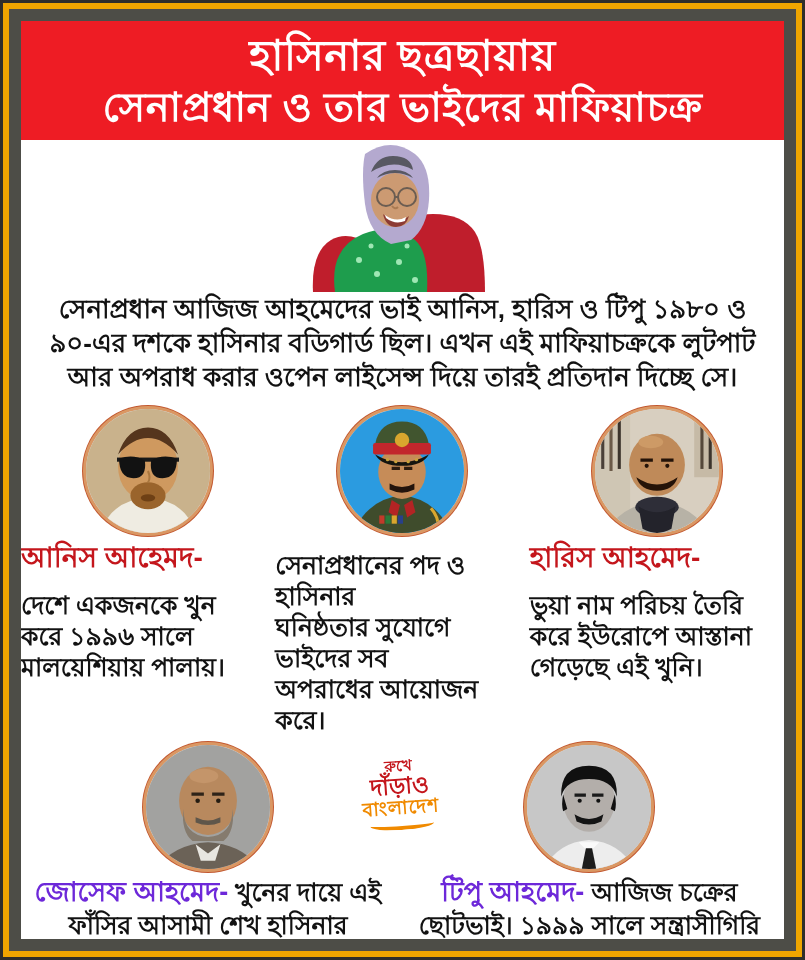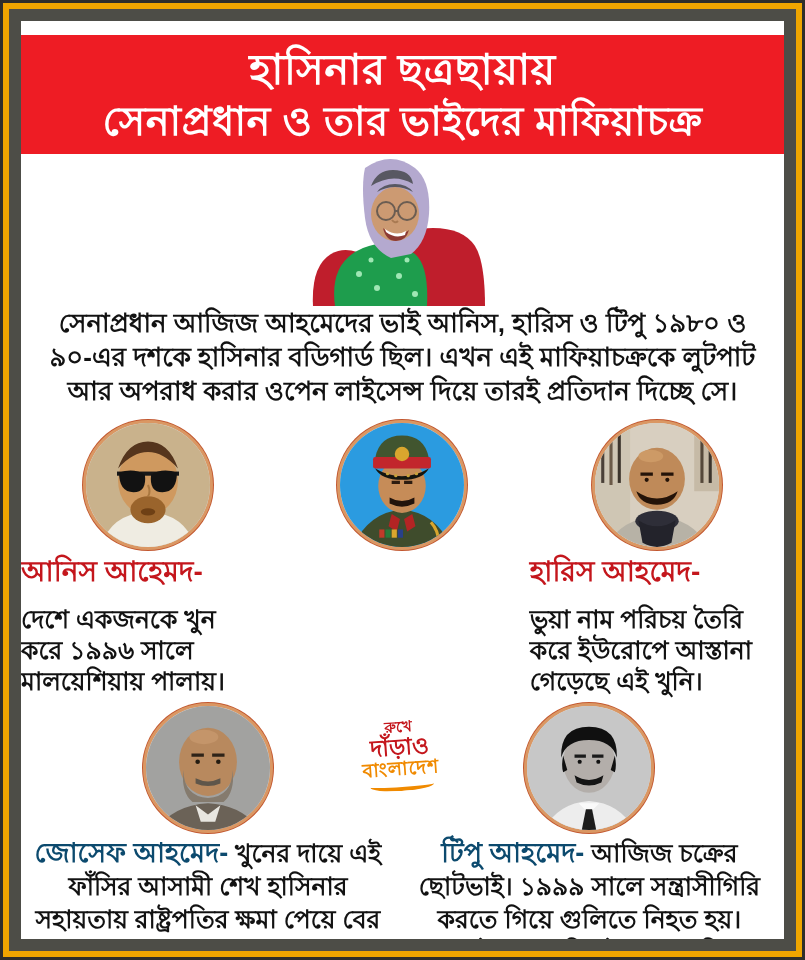--- a/index.html
+++ b/index.html
@@ -8,21 +8,21 @@
     background:#2E2E2A;padding:3px;
     font-family:"Liberation Sans","DejaVu Sans",sans-serif;
     font-weight:700;color:#121212;position:relative;
   }
   .frame-gold{width:100%;height:100%;box-sizing:border-box;background:#EFA500;padding:6px;}
   .frame-gray{width:100%;height:100%;box-sizing:border-box;background:#4D4D47;padding:12px;}
   .content{width:100%;height:100%;box-sizing:border-box;background:#ffffff;position:relative;overflow:hidden;}
 
   .header{
     background:#EE1C24;color:#ffffff;text-align:center;
-    height:119px;display:flex;flex-direction:column;justify-content:center;margin-top:14px;
+    height:119px;display:flex;flex-direction:column;justify-content:center;
   }
   .header .h1{font-size:42px;line-height:52px;letter-spacing:0.5px;}
   .header .h2{font-size:40px;line-height:50px;letter-spacing:0.5px;}
 
   .hasina{width:192px;height:150px;margin:2px auto 0;display:block;}
   .hasina svg{display:block;width:100%;height:100%;}
 
   .intro{margin-top:0;text-align:center;font-size:26px;line-height:34px;color:#121212;}
 
   .row1{display:flex;margin-top:12px;}
@@ -34,21 +34,21 @@
   }
   .pcircle svg{display:block;width:100%;height:100%;}
   .pname{color:#C4161C;font-size:28px;line-height:36px;margin-top:4px;}
   .pdesc{font-size:25px;line-height:31px;margin-top:14px;}
 
   .row2{display:flex;position:relative;margin-top:6px;}
   .wcol{text-align:center;min-width:0;}
   .wcol.left{width:49%;}
   .wcol.right{width:51%;}
   .wdesc{font-size:25px;line-height:33px;margin:4px 4px 0;}
-  .pname-inline{color:#0c4a6e;font-size:27px;}
+  .pname-inline{color:#6d28d9;font-size:27px;}
 
   .logo{
     position:absolute;left:50%;top:16px;width:110px;margin-left:-58px;
     text-align:center;transform:rotate(-4deg);line-height:1.05;
   }
   .logo-top{color:#C4161C;font-size:15px;}
   .logo-mid{color:#C4161C;font-size:23px;}
   .logo-bottom{color:#F08A00;font-size:19px;letter-spacing:1px;}
   .logo-swoosh{width:64px;height:7px;margin:1px auto 0;border-bottom:4px solid #F08A00;border-radius:50%;}
 </style>
@@ -139,20 +139,25 @@
              <path d="M34,34 q4,-22 26,-22 q22,0 26,22 z" fill="#41552f"></path>
              <rect x="32" y="33" width="56" height="11" rx="2" fill="#c2262c"></rect>
              <circle cx="60" cy="30" r="7" fill="#d9a62e"></circle>
              <path d="M34,44 q26,15 52,0 q-6,11 -26,11 q-20,0 -26,-11 z" fill="#15150f"></path>
              <circle cx="46" cy="49" r="1.6" fill="#caa23b"></circle>
                   <circle cx="54" cy="51" r="1.6" fill="#caa23b"></circle>
              <circle cx="66" cy="51" r="1.6" fill="#caa23b"></circle>
                   <circle cx="74" cy="49" r="1.6" fill="#caa23b"></circle>
            </svg>
          </div>
+         <div class="pdesc">
+           <div>সেনাপ্রধানের পদ ও হাসিনার</div>
+           <div>ঘনিষ্ঠতার সুযোগে ভাইদের সব</div>
+           <div>অপরাধের আয়োজন করে।</div>
+         </div>
        </div>
 
        <div class="col">
          <div class="pcircle">
            <svg viewBox="0 0 120 120" xmlns="http://www.w3.org/2000/svg">
              <rect width="120" height="120" fill="#d8cfc0"></rect>
              <rect x="0" y="0" width="34" height="120" fill="#cfc6b4"></rect>
              <rect x="6" y="8" width="3" height="50" fill="#4a4038"></rect>
              <rect x="14" y="4" width="3" height="56" fill="#6b5a48"></rect>
              <rect x="22" y="10" width="3" height="48" fill="#3c342c"></rect>

